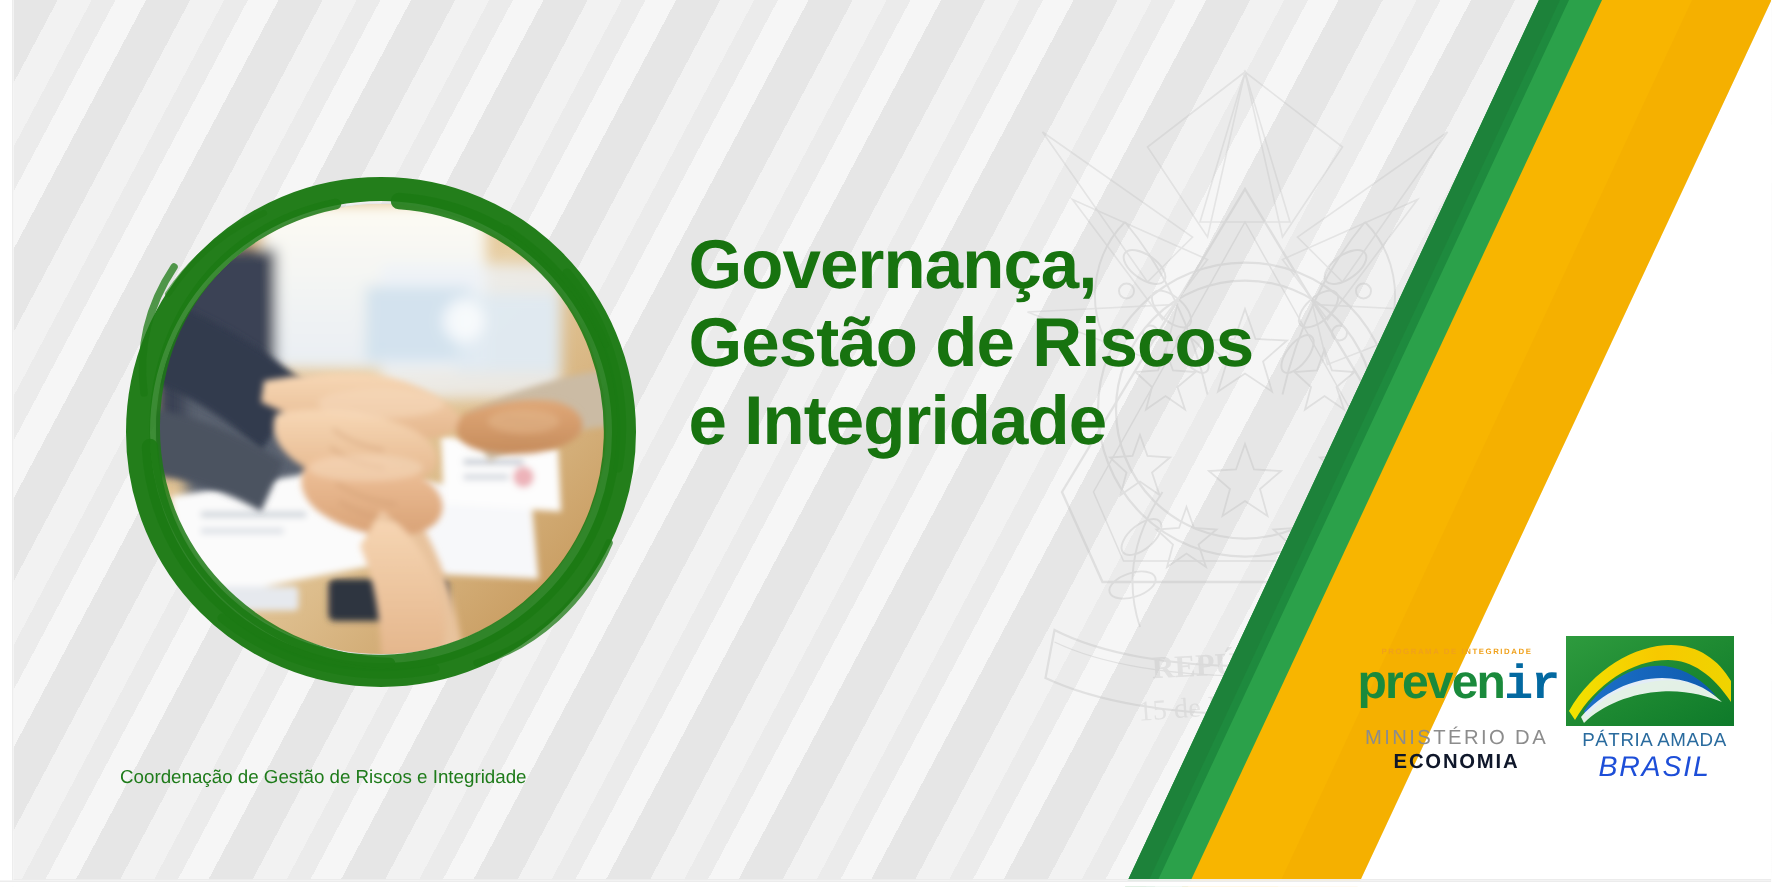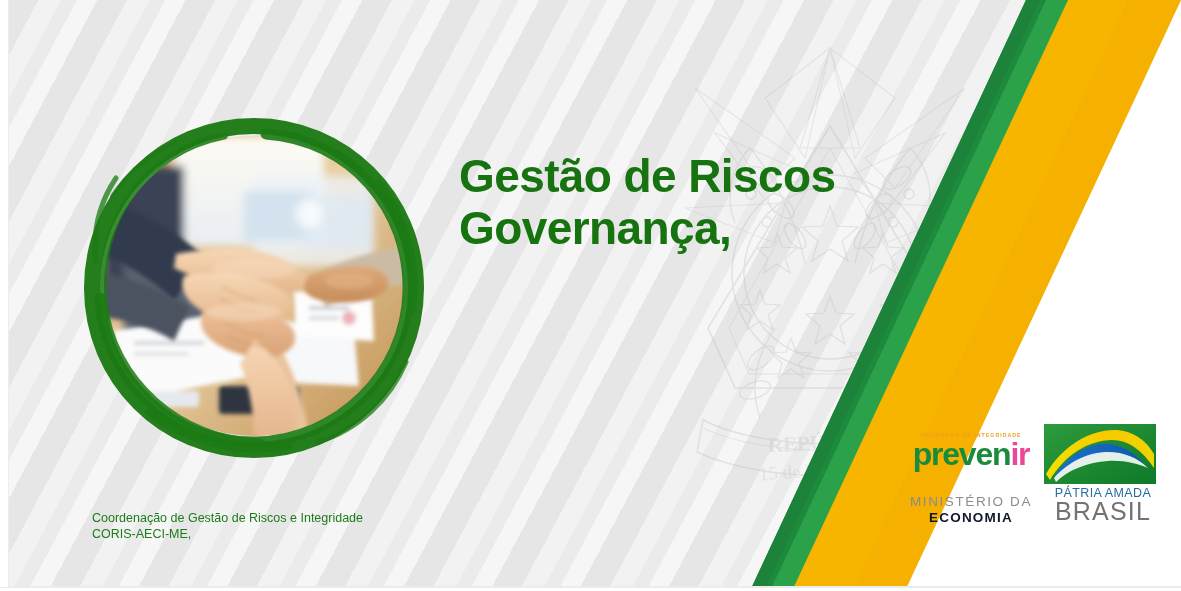--- a/index.html
+++ b/index.html
@@ -94,21 +94,21 @@
   .title .tline{display:block;white-space:nowrap;}
 
   
   .caption{
     position:absolute;
     left:80px; top:511px;
     color:#1e7b1a;
     font-size:12.5px;
     line-height:15.5px;
   }
-  .caption .cline{display:block;margin-left:12px;}
+  .caption .cline{display:block;}
   .caption .cline.small{font-size:11.5px;}
 
   
   .prevenir{
     position:absolute;
     left:905px; top:432px;
     width:132px;
     text-align:center;
   }
   .prevenir-top{
@@ -121,26 +121,26 @@
     line-height:6px;
   }
   .prevenir-word{
     font-size:32px;
     font-weight:bold;
     letter-spacing:-1.2px;
     line-height:34px;
     color:#1a8a3c;
     margin-top:-1px;
   }
-  .prevenir-word .pv-ir{color:#ec4899;}
+  .prevenir-word .pv-ir{color:#0369a1;font-family:Liberation Mono, monospace;}
   .min-line1{
     font-size:13.5px;
     letter-spacing:1.6px;
     color:#8c8c8c;
-    margin-top:23px;
+    margin-top:10px;
     line-height:16px;
   }
   .min-line2{
     font-size:13.5px;
     letter-spacing:1.2px;
     color:#0f172a;
     font-weight:bold;
     line-height:16px;
   }
 
@@ -153,25 +153,26 @@
   }
   .brasil-flag{width:112px;height:60px;display:block;}
   .brasil-t1{
     font-size:12.5px;
     letter-spacing:.4px;
     color:#2a6b9e;
     line-height:14px;
     margin-top:2px;
   }
   .brasil-t2{
-    font-size:25px;
+    font-size:19px;
     letter-spacing:1.2px;
-    color:#737373;
+    color:#1d4ed8;
     line-height:27px;
     margin-top:-2px;
+    font-style:italic;
   }
 </style>
 </head>
 <body>
 
 <div class="slide">
 
   <div class="bg-white-base"></div>
   <div class="bg-stripes"></div>
 
@@ -370,27 +371,27 @@
           <path d="M18 150 C14 118 22 90 38 66" stroke-width="5" opacity=".75"></path>
           <path d="M240 330 C280 318 312 288 328 250" stroke-width="5" opacity=".75"></path>
           <path d="M98 30 C72 42 50 60 34 84" stroke-width="4" opacity=".6"></path>
           <path d="M260 40 C290 60 312 86 326 118" stroke-width="4" opacity=".6"></path>
         </g>
       </svg>
     </div>
   </div>
 
   <div class="title">
+    <span class="tline">Governança,</span>
     <span class="tline">Gestão de Riscos</span>
-    <span class="tline">Governança,</span>
+    <span class="tline">e Integridade</span>
   </div>
 
   <div class="caption">
     <span class="cline">Coordenação de Gestão de Riscos e Integridade</span>
-    <span class="cline">CORIS-AECI-ME,</span>
   </div>
 
   <div class="prevenir">
     <div class="prevenir-top">PROGRAMA DE INTEGRIDADE</div>
     <div class="prevenir-word"><span>preven</span><span class="pv-ir">ir</span></div>
     <div class="min-line1">MINISTÉRIO DA</div>
     <div class="min-line2">ECONOMIA</div>
   </div>
 
   <div class="brasil">

